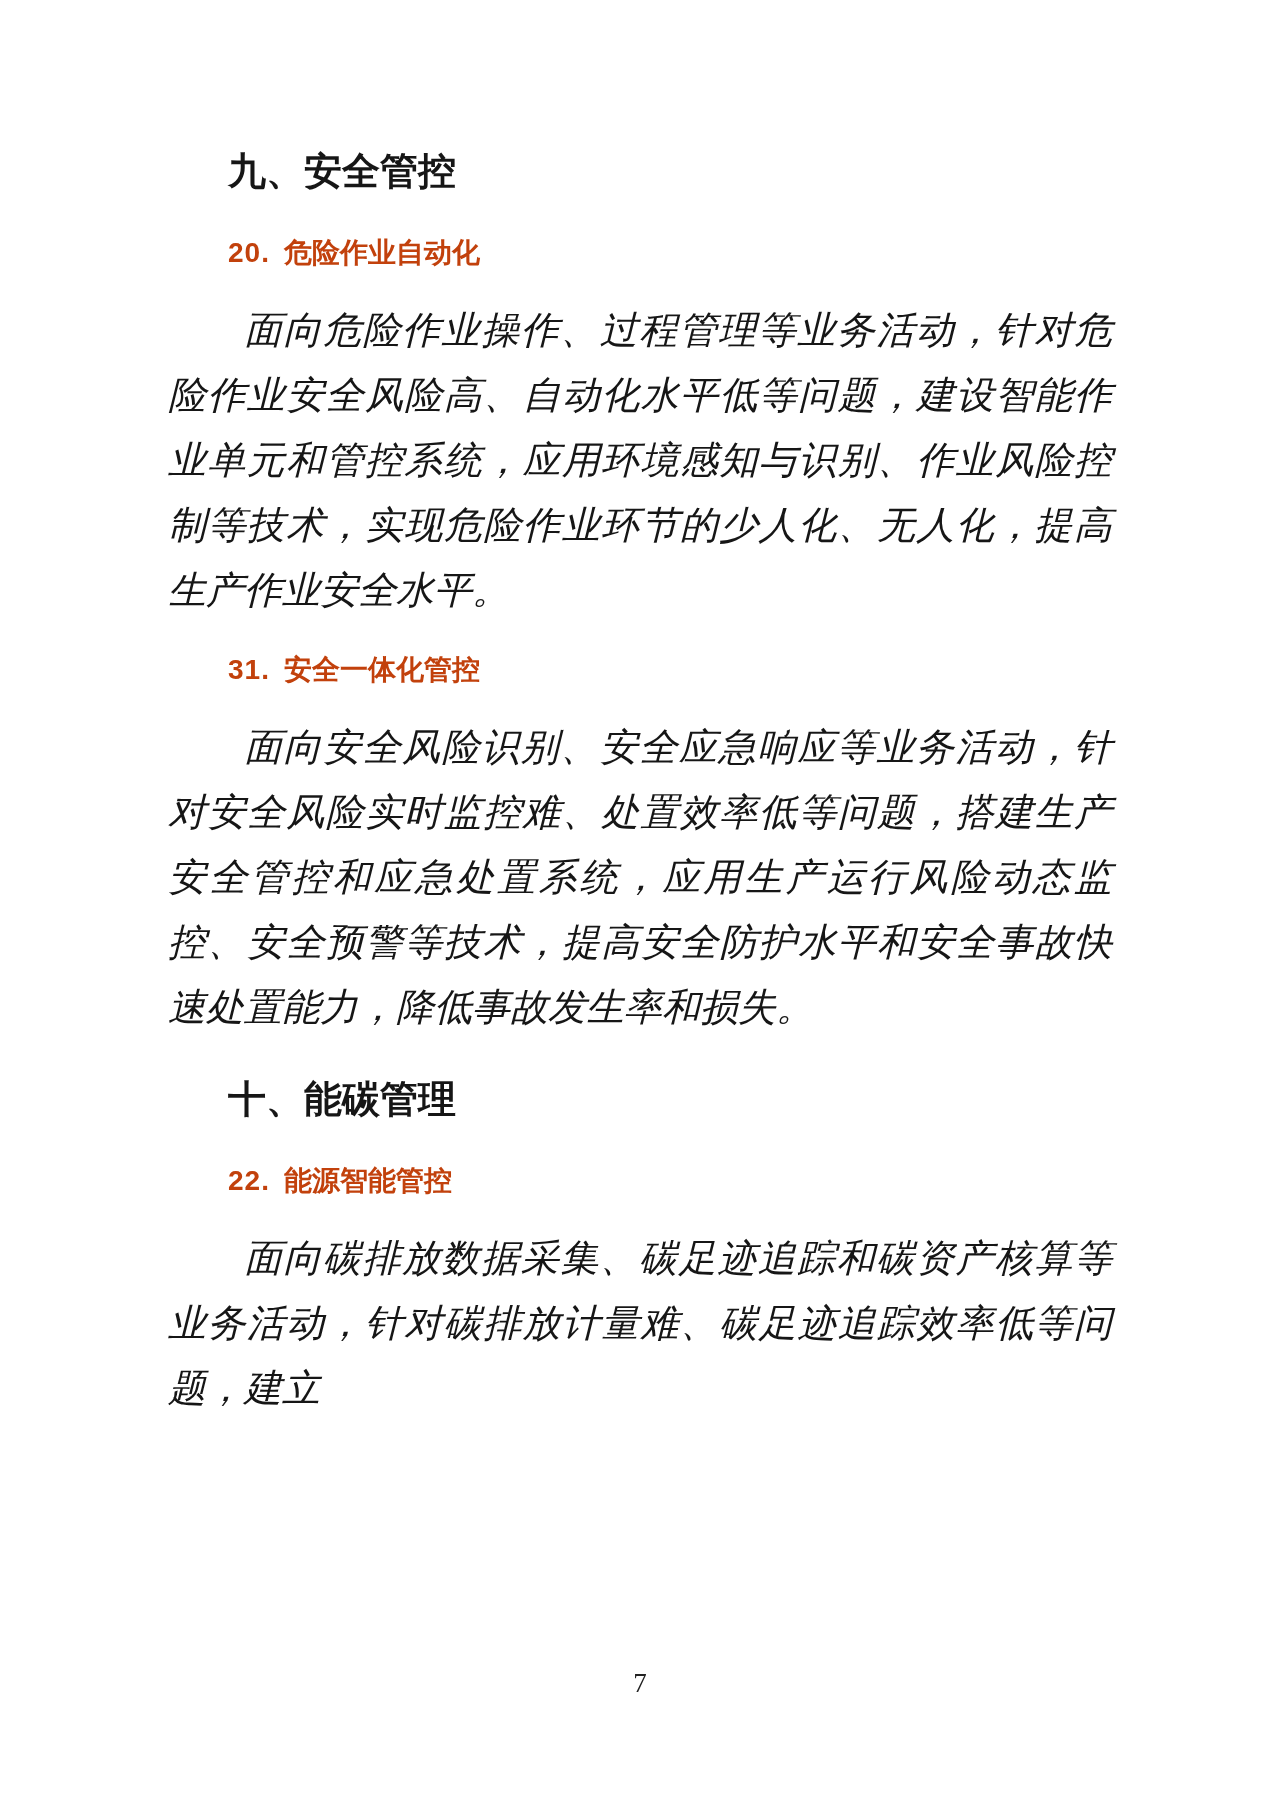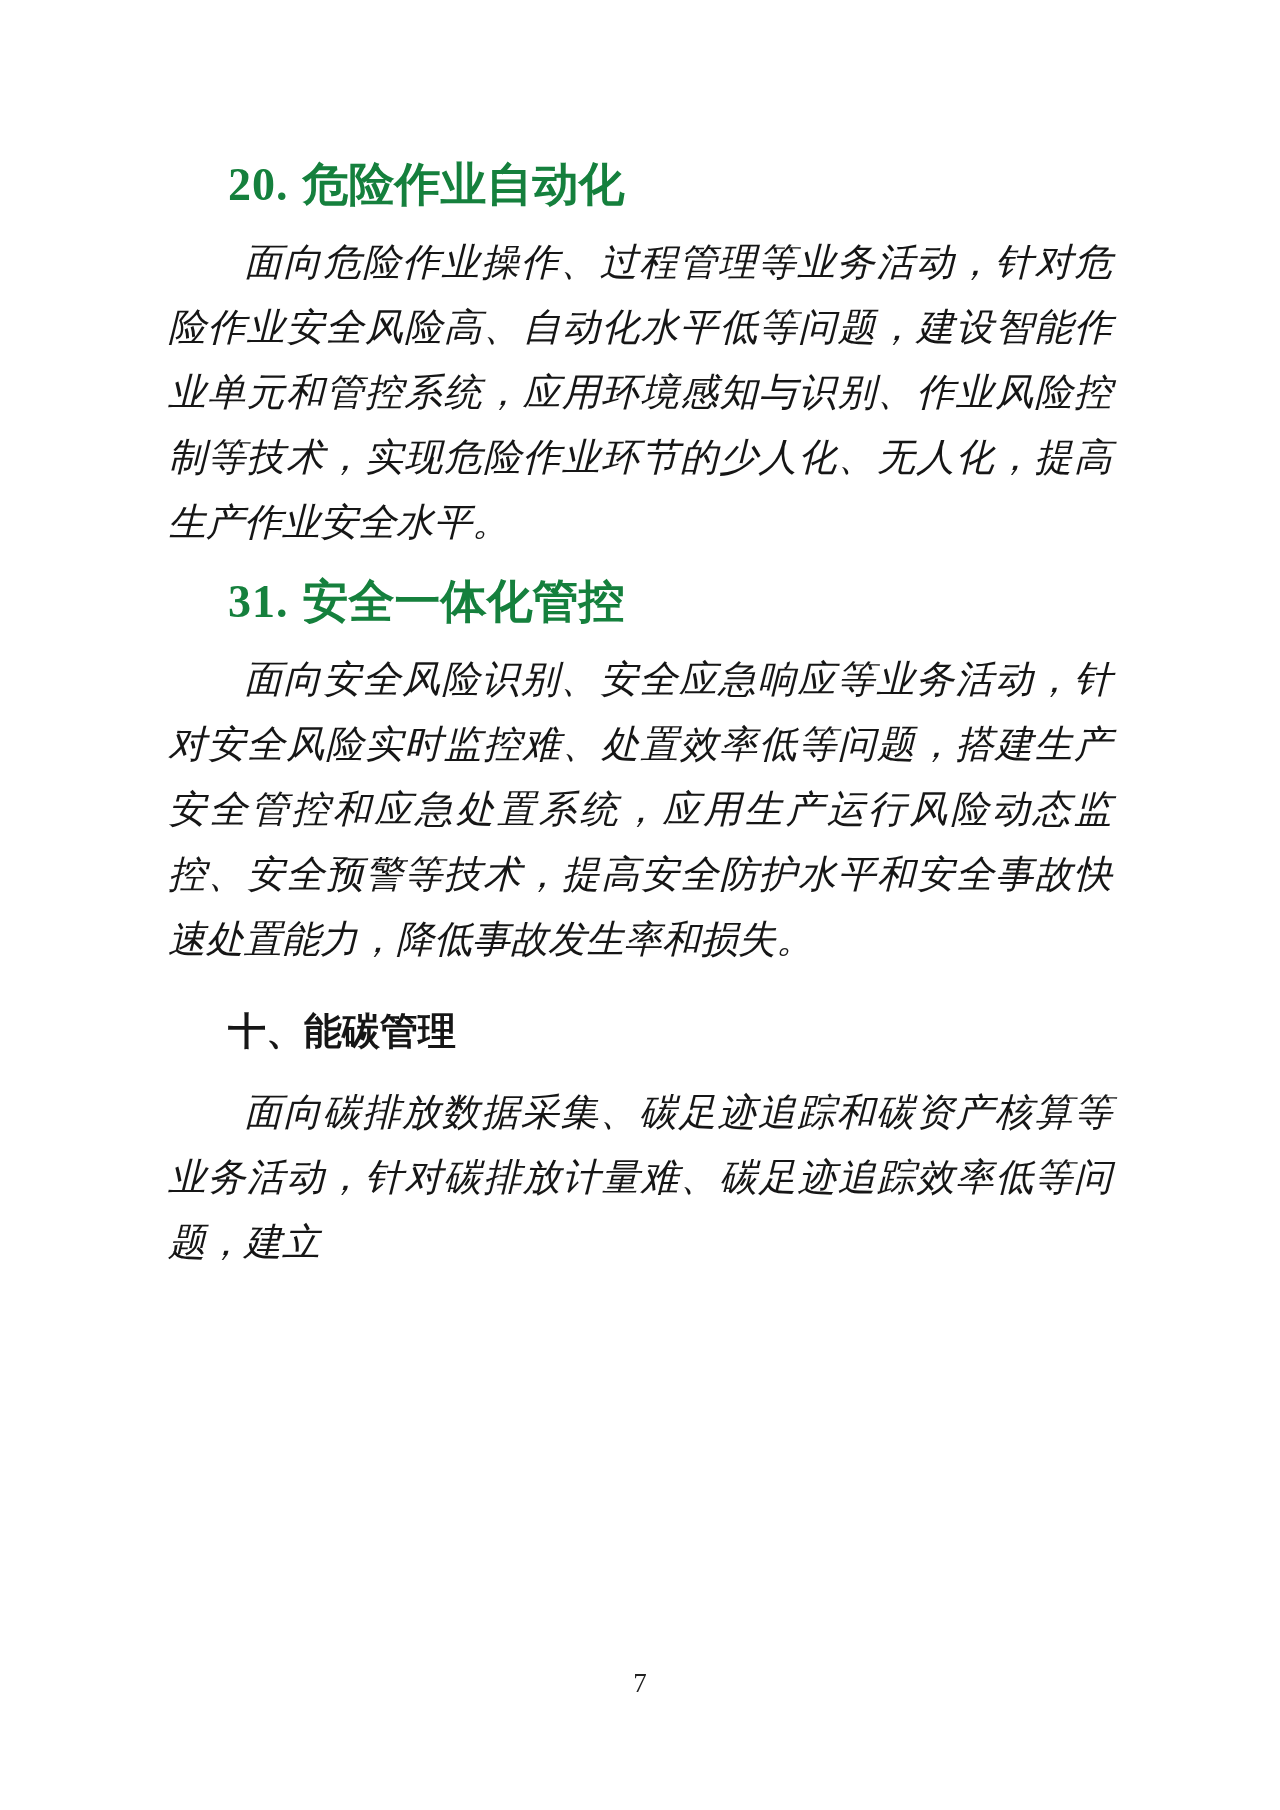--- a/index.html
+++ b/index.html
@@ -24,26 +24,26 @@
     font-size: 38px;
     font-weight: bold;
     line-height: 66px;
     margin: 0 0 16px 60px;
     color: #161616;
   }
   .section-heading.second {
     margin-top: 26px;
   }
   .item-heading {
-    font-family: Liberation Serif, serif;
-    font-size: 46px;
+    font-family: Liberation Sans, sans-serif;
+    font-size: 28px;
     font-weight: bold;
     line-height: 66px;
     margin: 14px 0 12px 60px;
-    color: #15803d;
+    color: #c2410c;
   }
   .item-heading .num {
     margin-right: 14px;
     letter-spacing: 1px;
   }
   .item-body {
     font-size: 38px;
     line-height: 65px;
     margin: 0 0 14px 0;
     text-indent: 2em;
@@ -62,32 +62,36 @@
     color: #222222;
     font-family: "Liberation Serif", "DejaVu Serif", serif;
   }
 </style>
 </head>
 <body>
 
 <div class="page">
   <div class="content">
 
+    <h2 class="section-heading">九、安全管控</h2>
 
     <h3 class="item-heading">
       <span class="num">20.</span><span>危险作业自动化</span>
     </h3>
     <p class="item-body">面向危险作业操作、过程管理等业务活动，针对危险作业安全风险高、自动化水平低等问题，建设智能作业单元和管控系统，应用环境感知与识别、作业风险控制等技术，实现危险作业环节的少人化、无人化，提高生产作业安全水平。</p>
 
     <h3 class="item-heading">
       <span class="num">31.</span><span>安全一体化管控</span>
     </h3>
     <p class="item-body">面向安全风险识别、安全应急响应等业务活动，针对安全风险实时监控难、处置效率低等问题，搭建生产安全管控和应急处置系统，应用生产运行风险动态监控、安全预警等技术，提高安全防护水平和安全事故快速处置能力，降低事故发生率和损失。</p>
 
     <h2 class="section-heading second">十、能碳管理</h2>
 
+    <h3 class="item-heading">
+      <span class="num">22.</span><span>能源智能管控</span>
+    </h3>
 
     <p class="item-body">面向碳排放数据采集、碳足迹追踪和碳资产核算等业务活动，针对碳排放计量难、碳足迹追踪效率低等问题，建立</p>
 
   </div>
 
   <div class="page-number">7</div>
 </div>
 
 </body></html>

